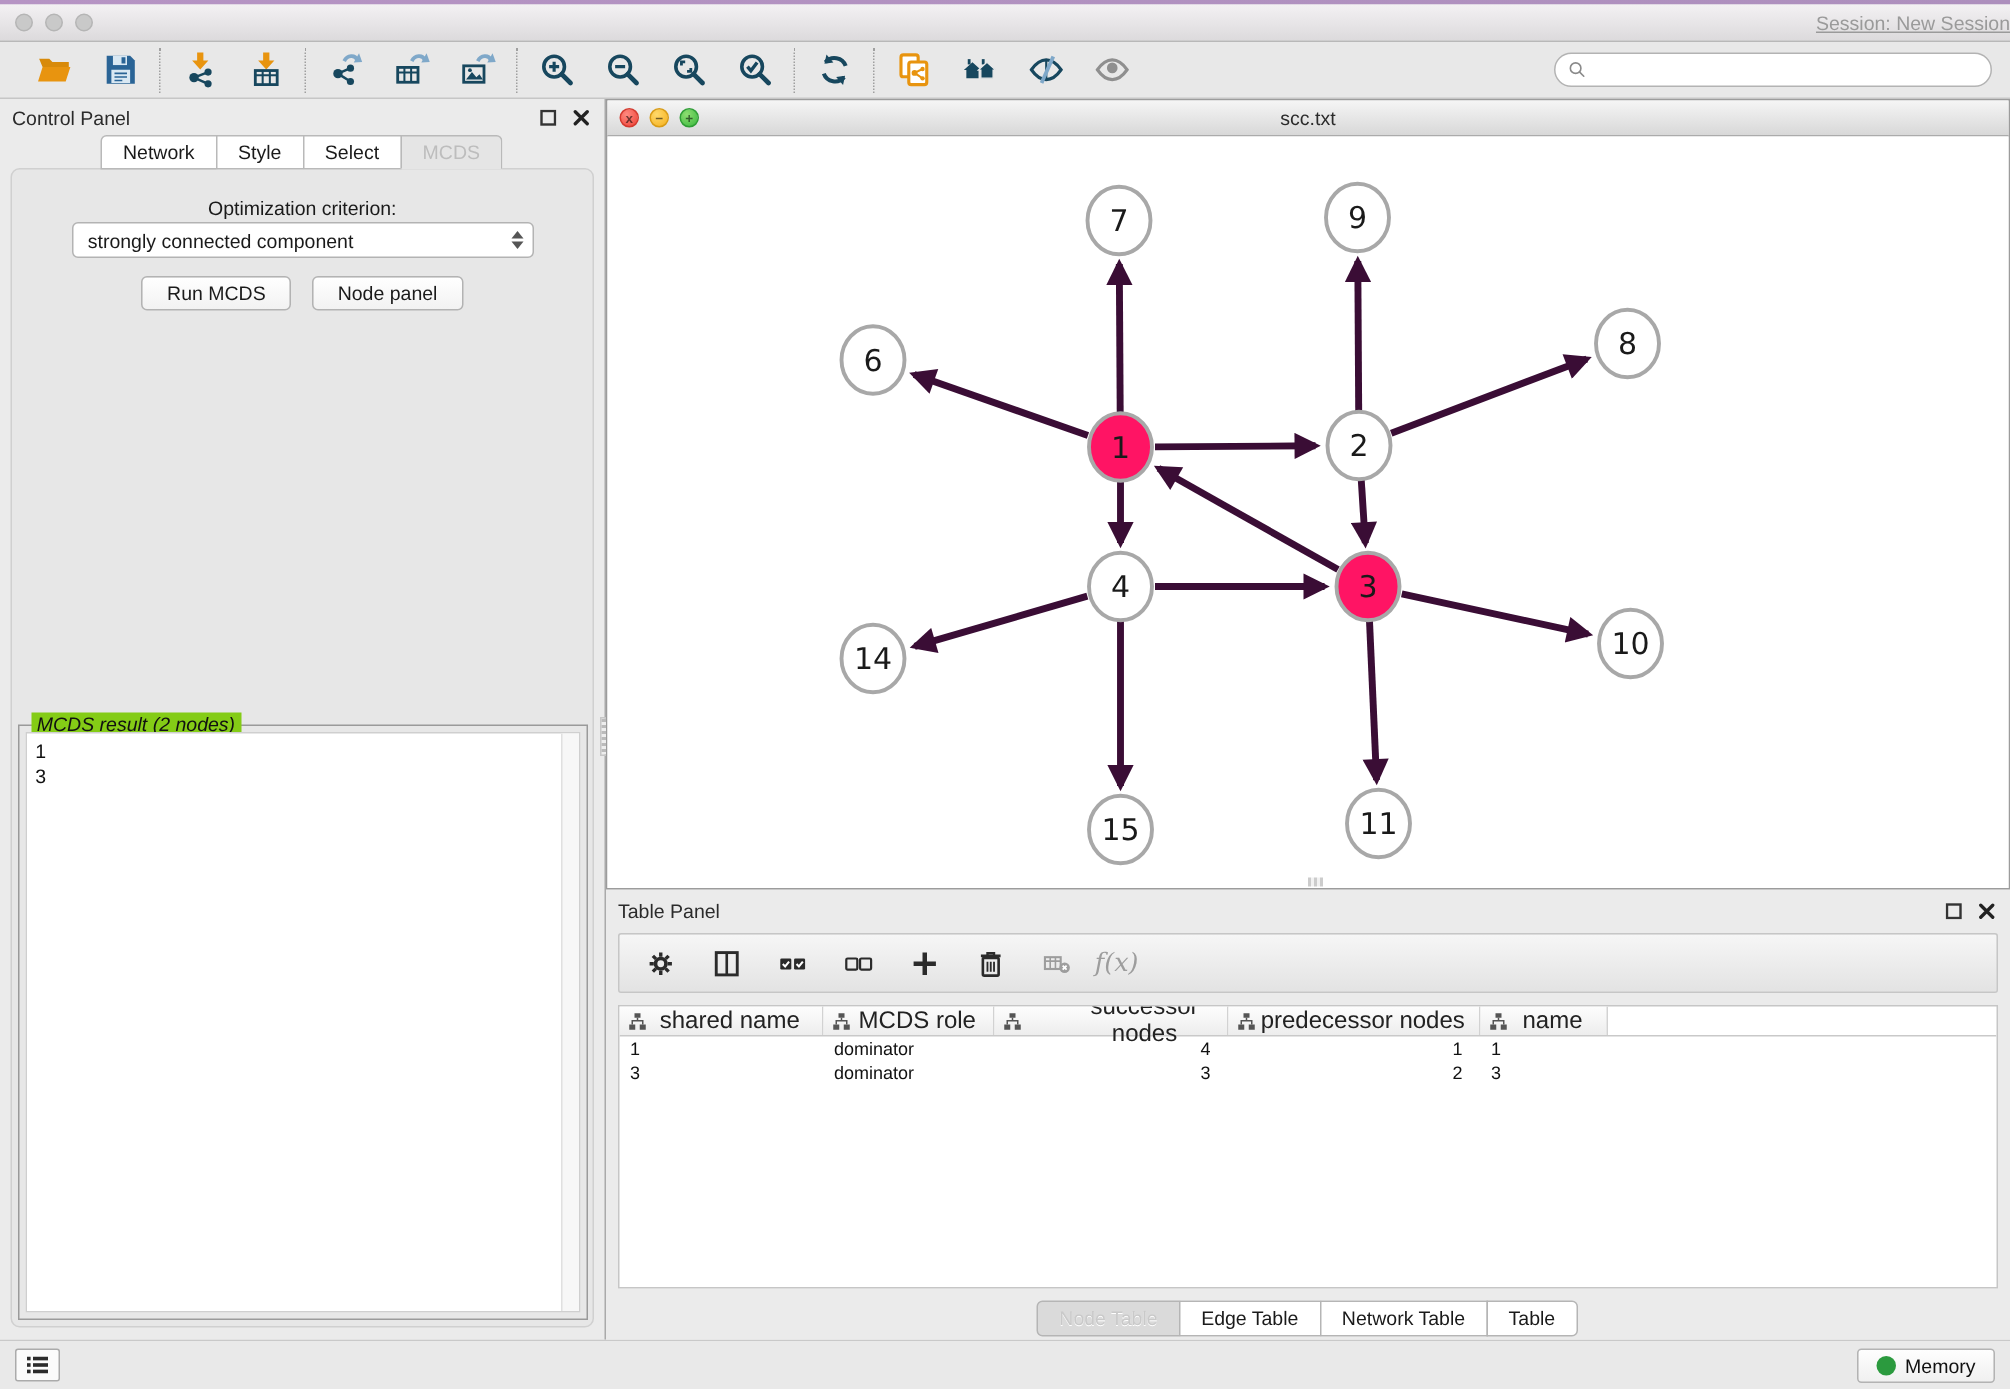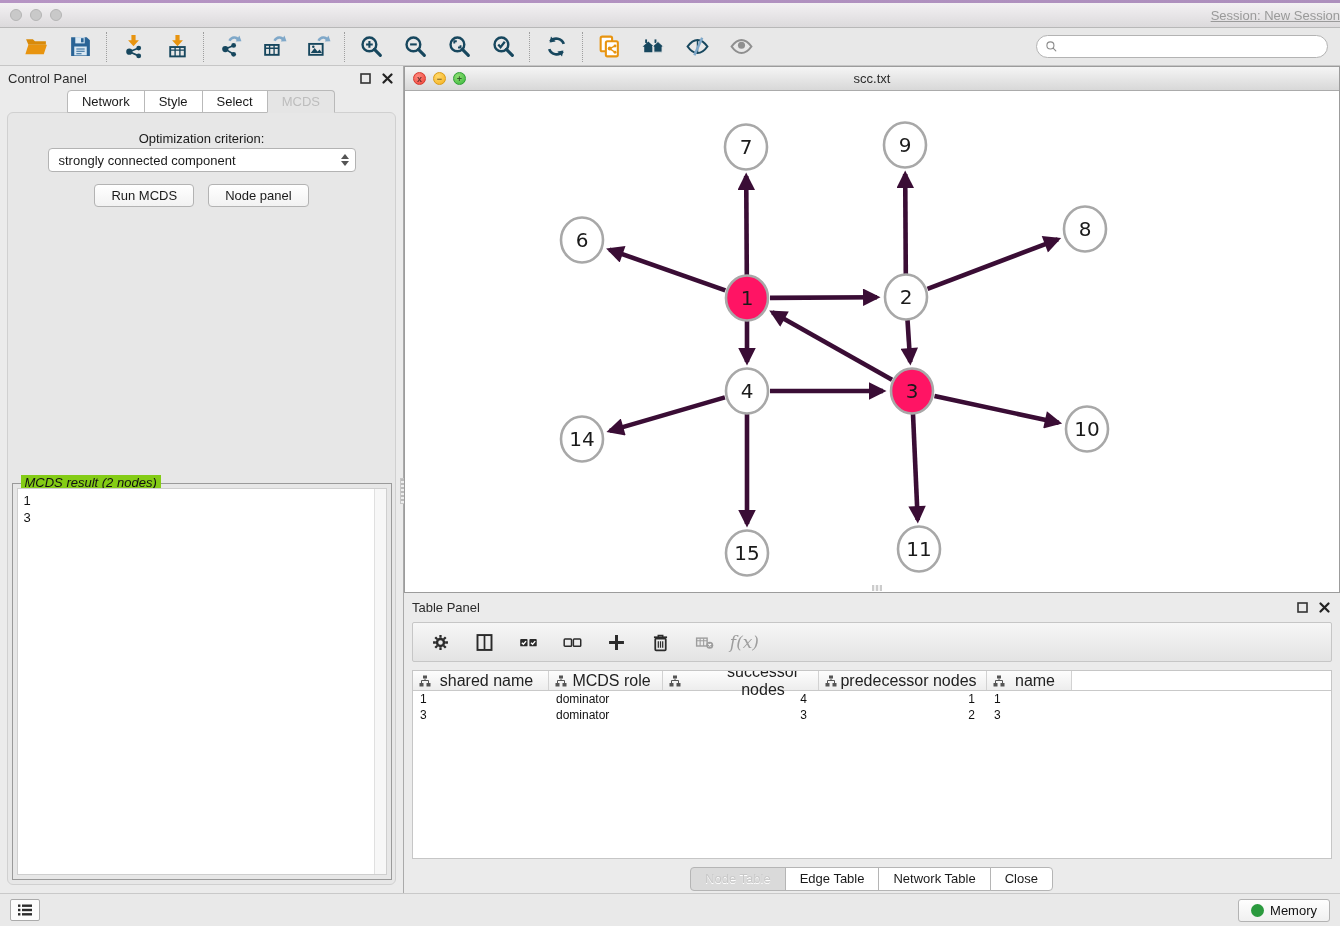--- a/index.html
+++ b/index.html
@@ -576,21 +576,21 @@
               <div class="td-cell right" style="width: 156px;">3</div>
               <div class="td-cell right" style="width: 168px;">2</div>
               <div class="td-cell left" style="width: 85px;">3</div>
             </div>
           </div>
       </div>
       <div class="tp-tabs" id="tp-tabs">
           <span class="tp-tab active">Node Table</span>
           <span class="tp-tab">Edge Table</span>
           <span class="tp-tab">Network Table</span>
-          <span class="tp-tab">Close</span>
+          <span class="tp-tab">Table</span>
         </div>
     </div>
   </div>
 </div>
 
 <div class="status-bar">
   <span class="list-btn">
     <svg width="16" height="14" viewBox="0 0 16 14">
       <rect x="1" y="1.5" width="2.4" height="2.4" fill="#2b2b2b"></rect>
         <rect x="5" y="1.5" width="10" height="2.4" fill="#2b2b2b"></rect>

